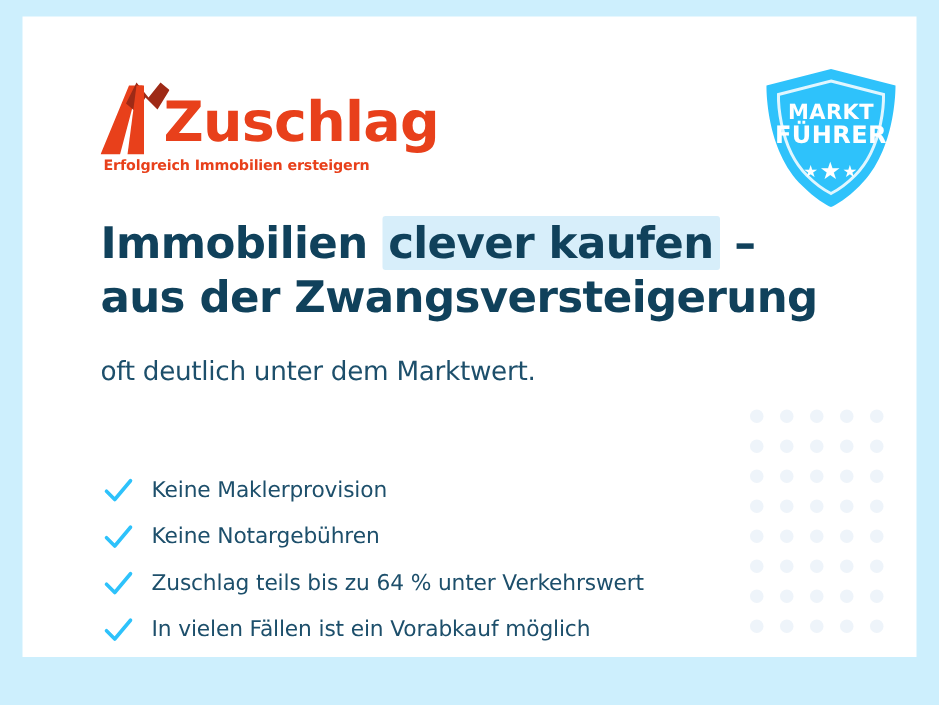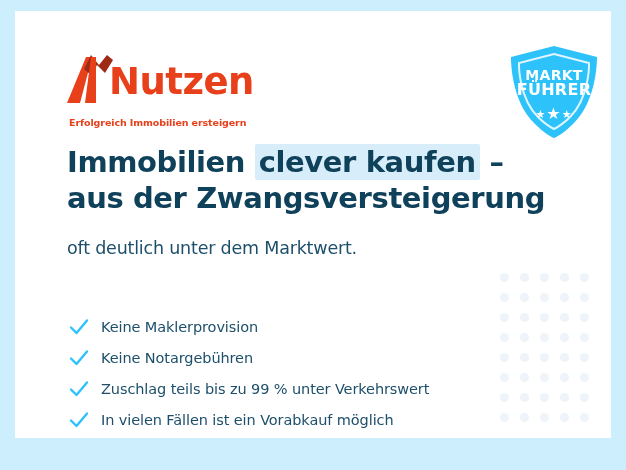--- a/index.html
+++ b/index.html
@@ -80,21 +80,21 @@
     margin-left: -4px;
     margin-bottom: 3px;
     white-space: nowrap;
   }
   .logo-tagline {
     font-family: "DejaVu Sans", sans-serif;
     font-size: 9.5px;
     font-weight: bold;
     color: #e8401b;
     letter-spacing: -0.1px;
-    margin-top: 14px;
+    margin-top: 2px;
     margin-left: 2px;
     white-space: nowrap;
   }
 
   
   .badge {
     position: absolute;
     left: 492px;
     top: 33px;
     width: 94px;
@@ -245,21 +245,21 @@
 
     <div class="logo-block">
       <div class="logo-mark-row">
         <span class="logo-a">
           <svg width="46" height="52" viewBox="0 0 46 52">
             <polygon points="13,52 0,52 19,6 28,6 28,18 22,18" fill="#e8401b"></polygon>
             <polygon points="17,18 24,4 32,14 40,4 46,9 38,22 30,14 24,24" fill="#9e2a16"></polygon>
             <polygon points="24,6 29,6 29,52 18,52" fill="#e8401b"></polygon>
           </svg>
         </span>
-        <span class="logo-word">Nutzen</span>
+        <span class="logo-word">Zuschlag</span>
       </div>
       <div class="logo-tagline">Erfolgreich Immobilien ersteigern</div>
     </div>
 
     <div class="badge">
       <svg width="94" height="96" viewBox="0 0 94 96">
         <path d="M47 2 L90 13 C90 13 91 56 66 80 C58 88 50 93 47 94 C44 93 36 88 28 80 C3 56 4 13 4 13 Z" fill="#2ec2fb"></path>
         <path d="M47 10 L82 19 C82 19 83 53 63 73 C56 80 49 84 47 85 C45 84 38 80 31 73 C11 53 12 19 12 19 Z" fill="none" stroke="#ffffff" stroke-width="2" opacity="0.85"></path>
       </svg>
       <div class="badge-text">
@@ -290,21 +290,21 @@
         <li class="benefit">
           <svg class="check-icon" viewBox="0 0 22 22">
             <path d="M3 11.5 L8.5 17 L19 4.5" fill="none" stroke="#2ec2fb" stroke-width="2.4" stroke-linecap="round" stroke-linejoin="round"></path>
           </svg>
           <span class="benefit-label">Keine Notargebühren</span>
         </li>
         <li class="benefit">
           <svg class="check-icon" viewBox="0 0 22 22">
             <path d="M3 11.5 L8.5 17 L19 4.5" fill="none" stroke="#2ec2fb" stroke-width="2.4" stroke-linecap="round" stroke-linejoin="round"></path>
           </svg>
-          <span class="benefit-label">Zuschlag teils bis zu 99 % unter Verkehrswert</span>
+          <span class="benefit-label">Zuschlag teils bis zu 64 % unter Verkehrswert</span>
         </li>
         <li class="benefit">
           <svg class="check-icon" viewBox="0 0 22 22">
             <path d="M3 11.5 L8.5 17 L19 4.5" fill="none" stroke="#2ec2fb" stroke-width="2.4" stroke-linecap="round" stroke-linejoin="round"></path>
           </svg>
           <span class="benefit-label">In vielen Fällen ist ein Vorabkauf möglich</span>
         </li>
       </ul>
 
   </div>

